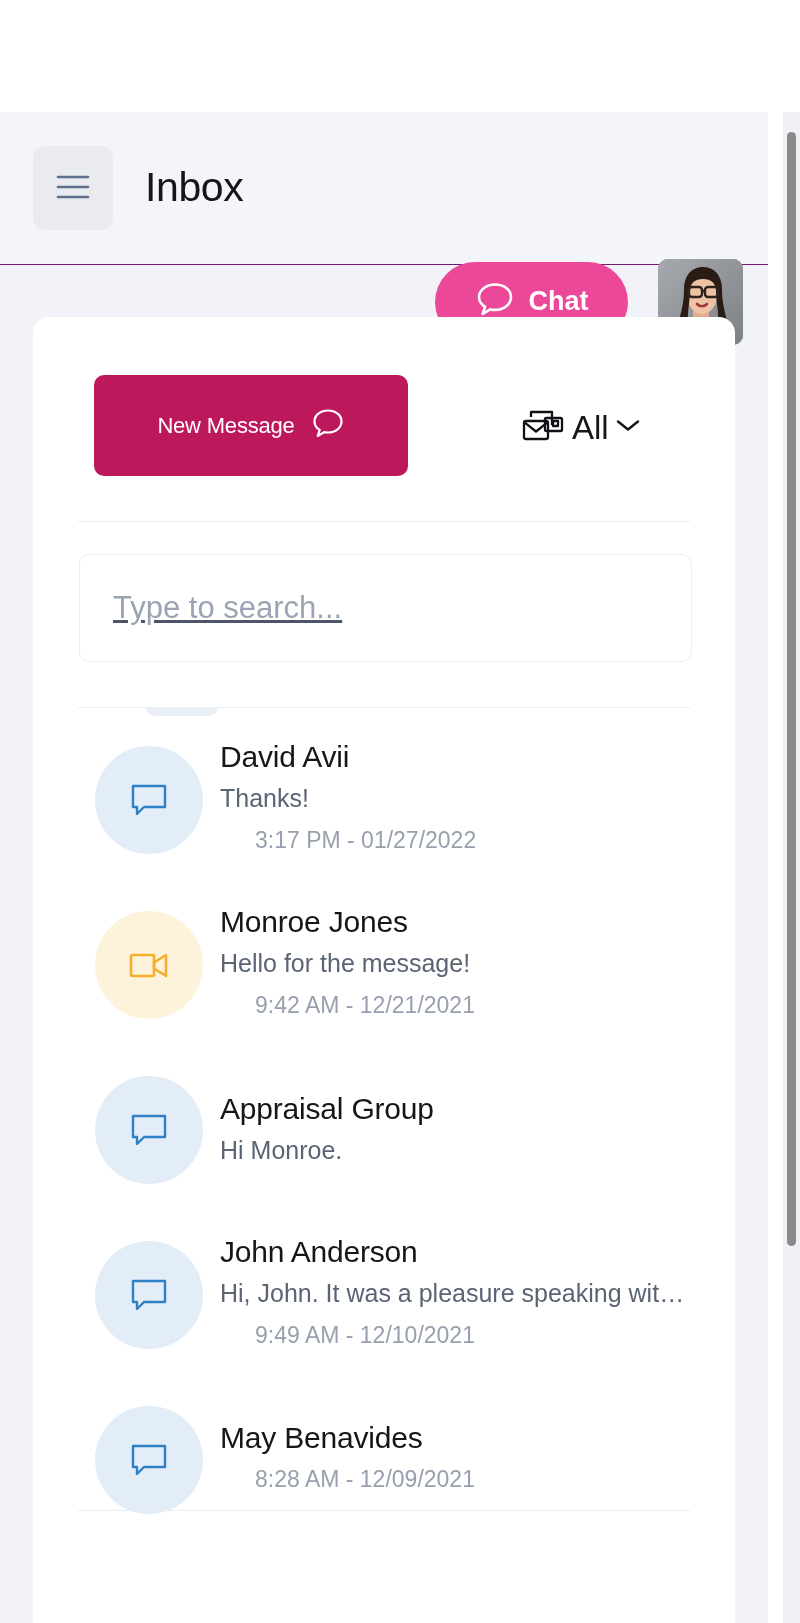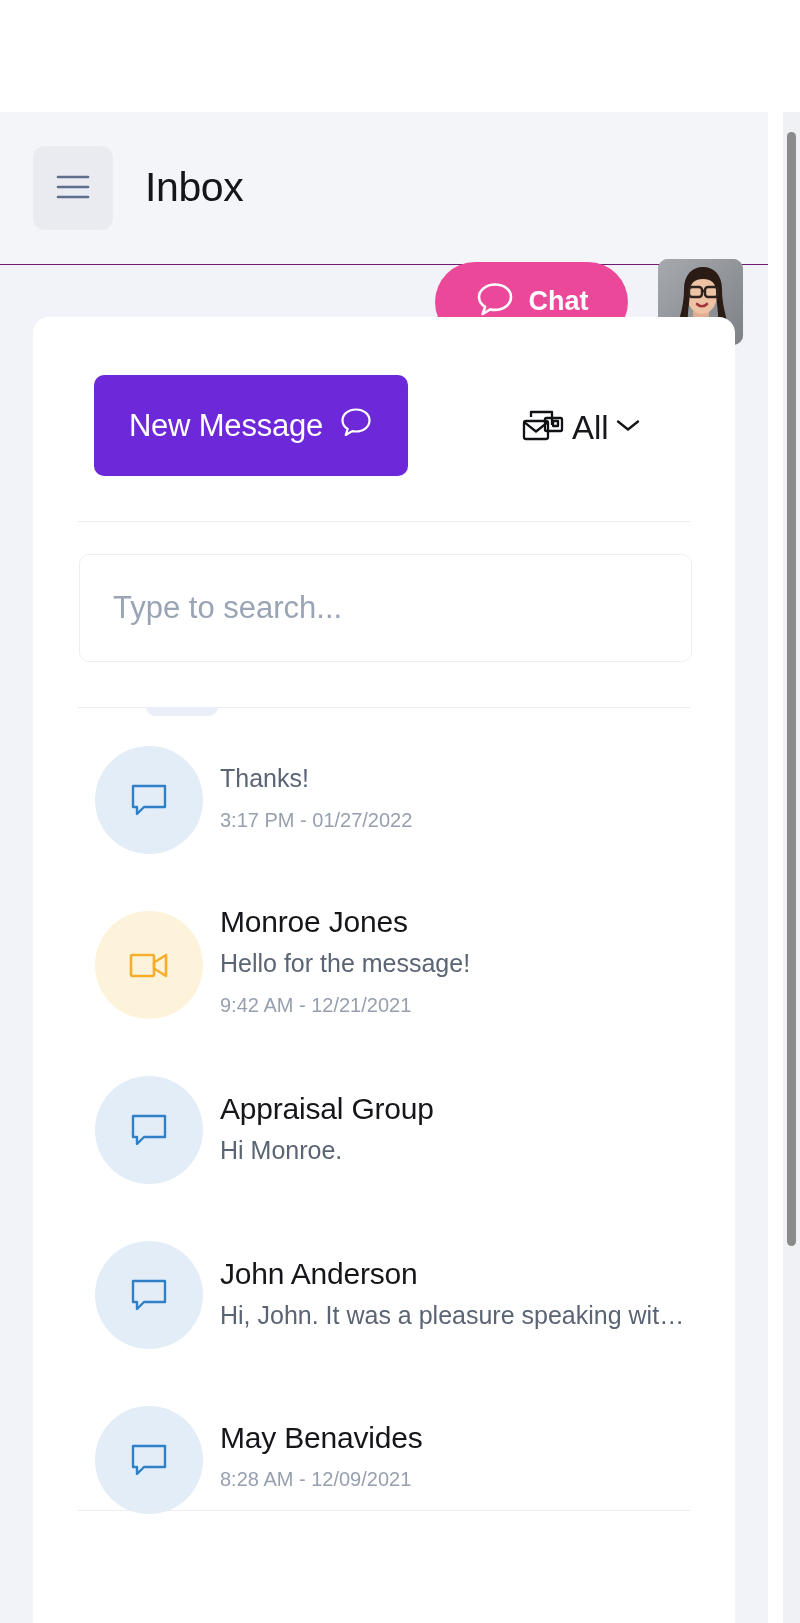--- a/index.html
+++ b/index.html
@@ -110,25 +110,25 @@
     background: #ffffff;
     border-radius: 16px 16px 0 0;
     overflow: hidden;
   }
 
   
   .newmsg-btn {
     position: absolute;
     left: 61px; top: 58px;
     width: 314px; height: 101px;
-    background: #6d28d9;
+    background: #be185d;
     border: none;
     border-radius: 10px;
     color: #ffffff;
-    font-size: 31px;
+    font-size: 22px;
     font-family: "Liberation Sans", sans-serif;
     display: flex;
     align-items: center;
     justify-content: center;
     gap: 16px;
     cursor: pointer;
   }
   .newmsg-btn .label { line-height: 1; letter-spacing: -0.2px; }
 
   .filter {
@@ -178,20 +178,21 @@
   .search-input {
     width: 100%;
     height: 100%;
     border: none;
     outline: none;
     background: transparent;
     padding: 0 33px;
     font-family: "Liberation Sans", sans-serif;
     font-size: 31px;
     color: #4c5668;
+    text-decoration: underline;
   }
   .search-input::placeholder { color: #9aa4b4; opacity: 1; }
 
   
   .msg-list {
     position: absolute;
     left: 0; top: 400px;
     width: 702px;
   }
 
@@ -232,24 +233,25 @@
   .msg-preview {
     font-size: 25px;
     color: #5a6474;
     line-height: 42px;
     white-space: nowrap;
     overflow: hidden;
     text-overflow: ellipsis;
     max-width: 470px;
   }
   .msg-time {
-    font-size: 20px;
+    font-size: 23px;
     color: #97a0af;
     line-height: 43px;
     white-space: nowrap;
+    margin-left: 35px;
   }
 
   
   .scrollbar-track {
     position: absolute;
     top: 112px; right: 0;
     width: 17px;
     height: 1511px;
     background: #f0f1f5;
   }
@@ -366,20 +368,21 @@
 
     <div class="msg-list">
 
       <div class="msg-item">
         <div class="msg-avatar blue">
           <svg width="42" height="42" viewBox="0 0 42 42" aria-hidden="true">
             <path d="M5 7h32v21H16l-7 7v-7H5z" fill="none" stroke="#2f80c5" stroke-width="2.4" stroke-linejoin="round"></path>
           </svg>
         </div>
         <div class="msg-body">
+          <div class="msg-name">David Avii</div>
           <div class="msg-preview">Thanks!</div>
           <div class="msg-time">3:17 PM - 01/27/2022</div>
         </div>
       </div>
 
       <div class="msg-item">
         <div class="msg-avatar yellow">
           <svg width="44" height="36" viewBox="0 0 44 36" aria-hidden="true">
             <g fill="none" stroke="#f5ae2c" stroke-width="2.6" stroke-linejoin="round">
               <rect x="4" y="8" width="23" height="21" rx="1.5"></rect>
@@ -408,20 +411,21 @@
 
       <div class="msg-item">
         <div class="msg-avatar blue">
           <svg width="42" height="42" viewBox="0 0 42 42" aria-hidden="true">
             <path d="M5 7h32v21H16l-7 7v-7H5z" fill="none" stroke="#2f80c5" stroke-width="2.4" stroke-linejoin="round"></path>
           </svg>
         </div>
         <div class="msg-body">
           <div class="msg-name">John Anderson</div>
           <div class="msg-preview">Hi, John. It was a pleasure speaking with you y…</div>
+          <div class="msg-time">9:49 AM - 12/10/2021</div>
         </div>
       </div>
 
       <div class="msg-item">
         <div class="msg-avatar blue">
           <svg width="42" height="42" viewBox="0 0 42 42" aria-hidden="true">
             <path d="M5 7h32v21H16l-7 7v-7H5z" fill="none" stroke="#2f80c5" stroke-width="2.4" stroke-linejoin="round"></path>
           </svg>
         </div>
         <div class="msg-body">

